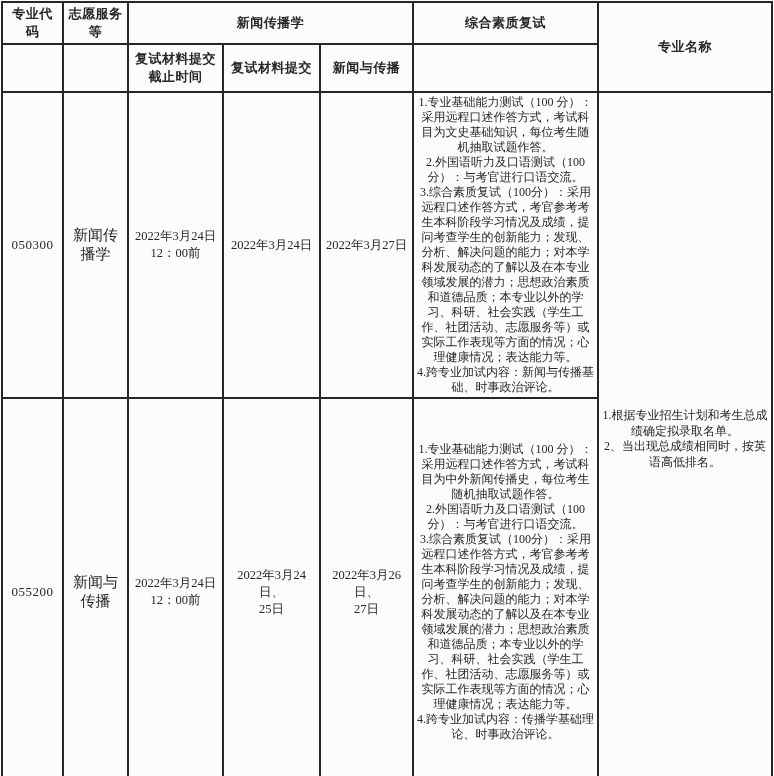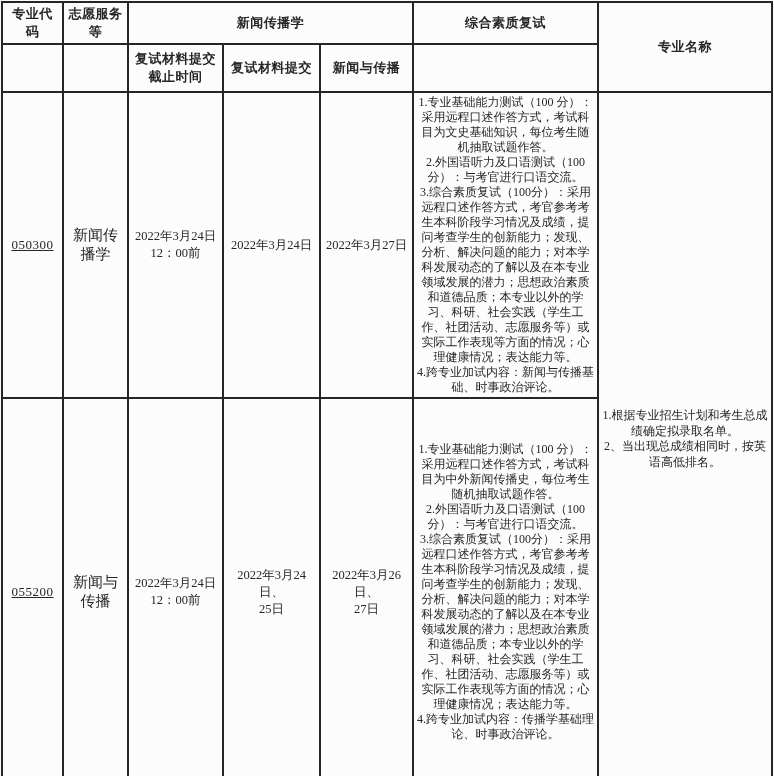--- a/index.html
+++ b/index.html
@@ -36,21 +36,20 @@
     font-size: 13px;
     letter-spacing: 0.5px;
   }
   td {
     font-size: 15px;
   }
   .pre { white-space: pre-line; }
   td.cell-code {
     font-size: 13px;
     letter-spacing: 0.5px;
-    text-decoration: underline;
   }
   td.cell-date {
     font-size: 12.5px;
     line-height: 17px;
   }
   td.cell-content {
     text-align: left;
     vertical-align: middle;
     font-size: 12px;
     line-height: 15px;

